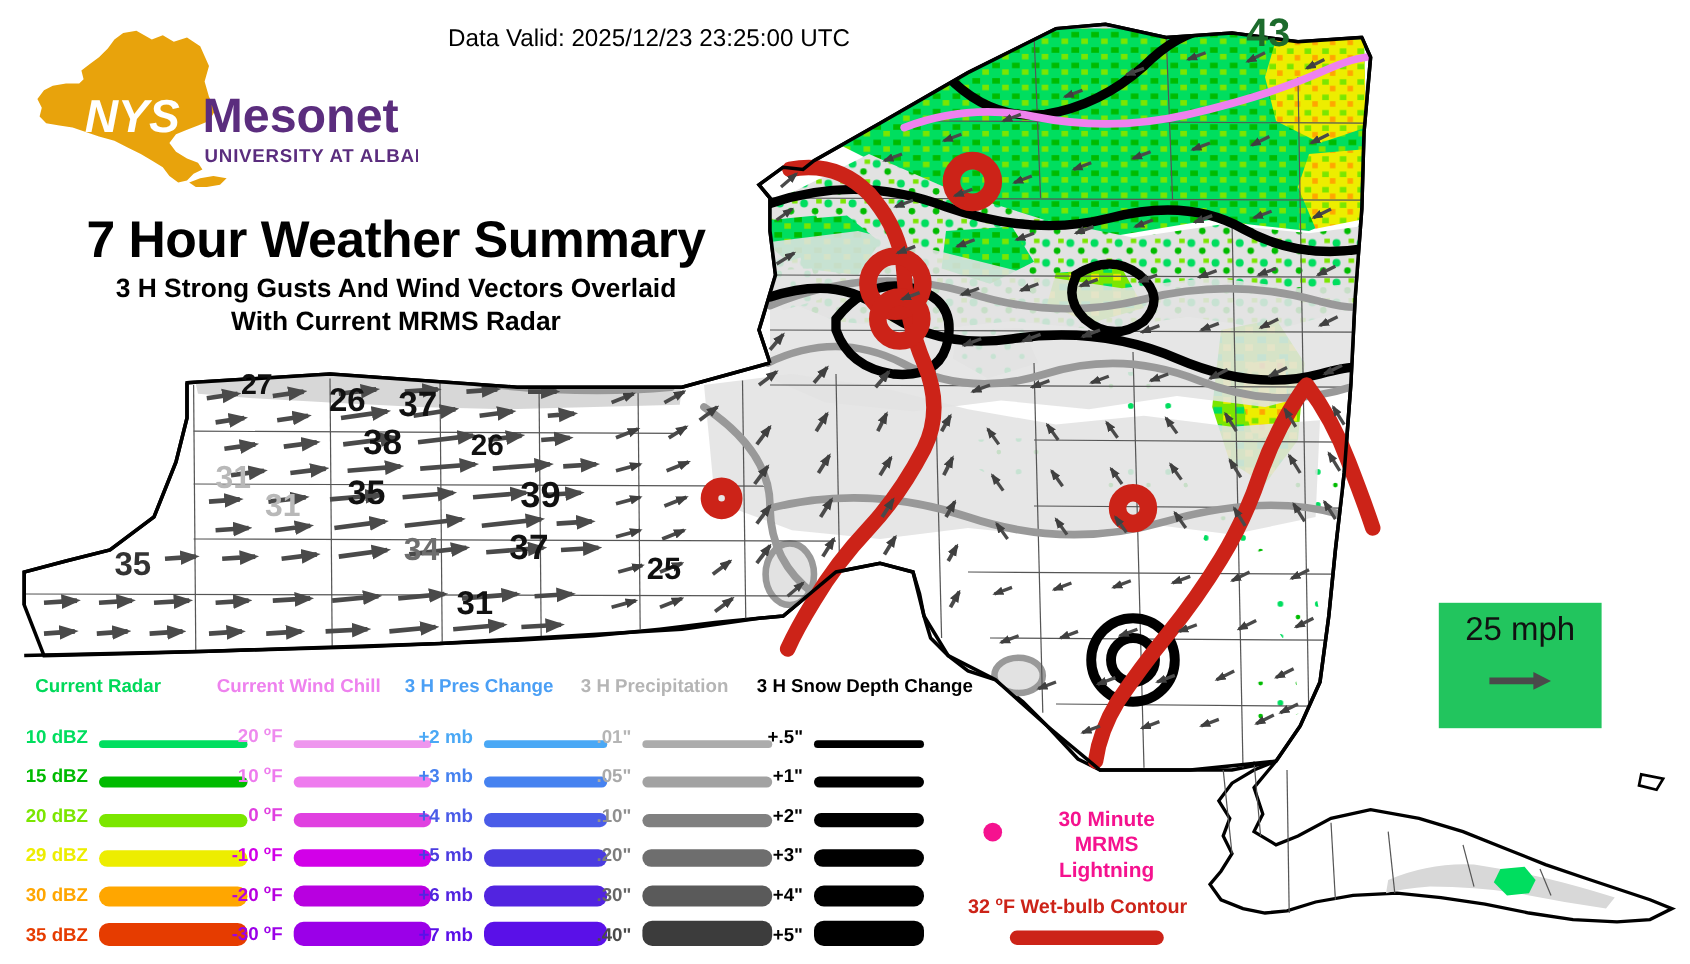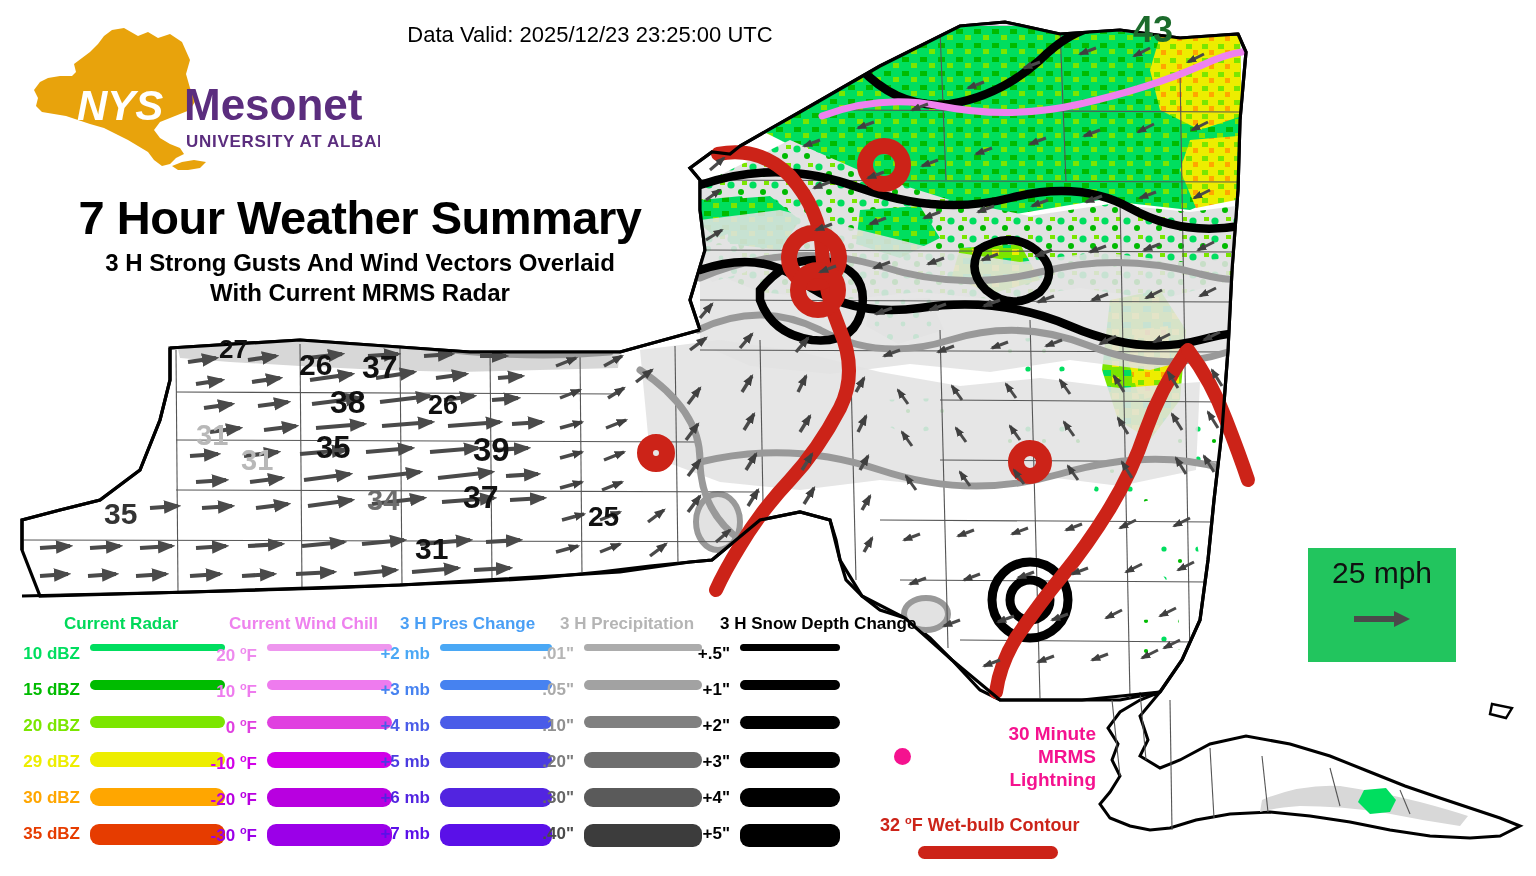--- a/index.html
+++ b/index.html
@@ -43,44 +43,44 @@
     background:#22c55e;
   }
   #wind-scale-label {
     position:absolute; left:0; top:8px; width:148px; text-align:center;
     font-size:30px; color:#111; font-family:"Liberation Sans", sans-serif;
   }
   #wind-scale-arrow { position:absolute; left:44px; top:60px; }
 
   
   #legend { position:absolute; left:0; top:614px; width:1100px; height:262px; }
-  .legend-col { position:absolute; top:0;padding-left:32px; }
+  .legend-col { position:absolute; top:0; }
   .legend-head {
     font-size:17px; font-weight:bold; white-space:nowrap;
     font-family:"Liberation Sans", sans-serif;
   }
   .legend-rows { position:absolute; top:30px; left:0; }
-  .legend-row { display:flex; align-items:flex-start; height:36px; }
+  .legend-row { display:flex; align-items:flex-end; height:36px; }
   .legend-row .lbl {
     font-size:17px; font-weight:bold; white-space:nowrap;
     text-align:right; font-family:"Liberation Sans", sans-serif;
   }
   .legend-row .bar { border-radius:9px; margin-left:10px; }
 
   .sup { font-size:11px; vertical-align:super; }
 
   
   #lightning-block { position:absolute; left:880px; top:718px; width:220px; }
   #lightning-dot {
     position:absolute; left:14px; top:30px;
     width:17px; height:17px; border-radius:50%;
   }
   #lightning-text {
-    position:absolute; left:36px; top:4px; width:180px;
-    text-align:right; font-size:19px; font-weight:bold; line-height:23px;
+    position:absolute; left:36px; top:16px; width:180px;
+    text-align:center; font-size:19px; font-weight:bold; line-height:23px;
     font-family:"Liberation Sans", sans-serif;
   }
   #wetbulb-text {
     position:absolute; left:0px; top:96px; width:220px;
     text-align:left; font-size:18px; font-weight:bold; white-space:nowrap;
     font-family:"Liberation Sans", sans-serif;
   }
   #wetbulb-bar {
     position:absolute; left:38px; top:128px; width:140px; height:13px; border-radius:7px;
   }

